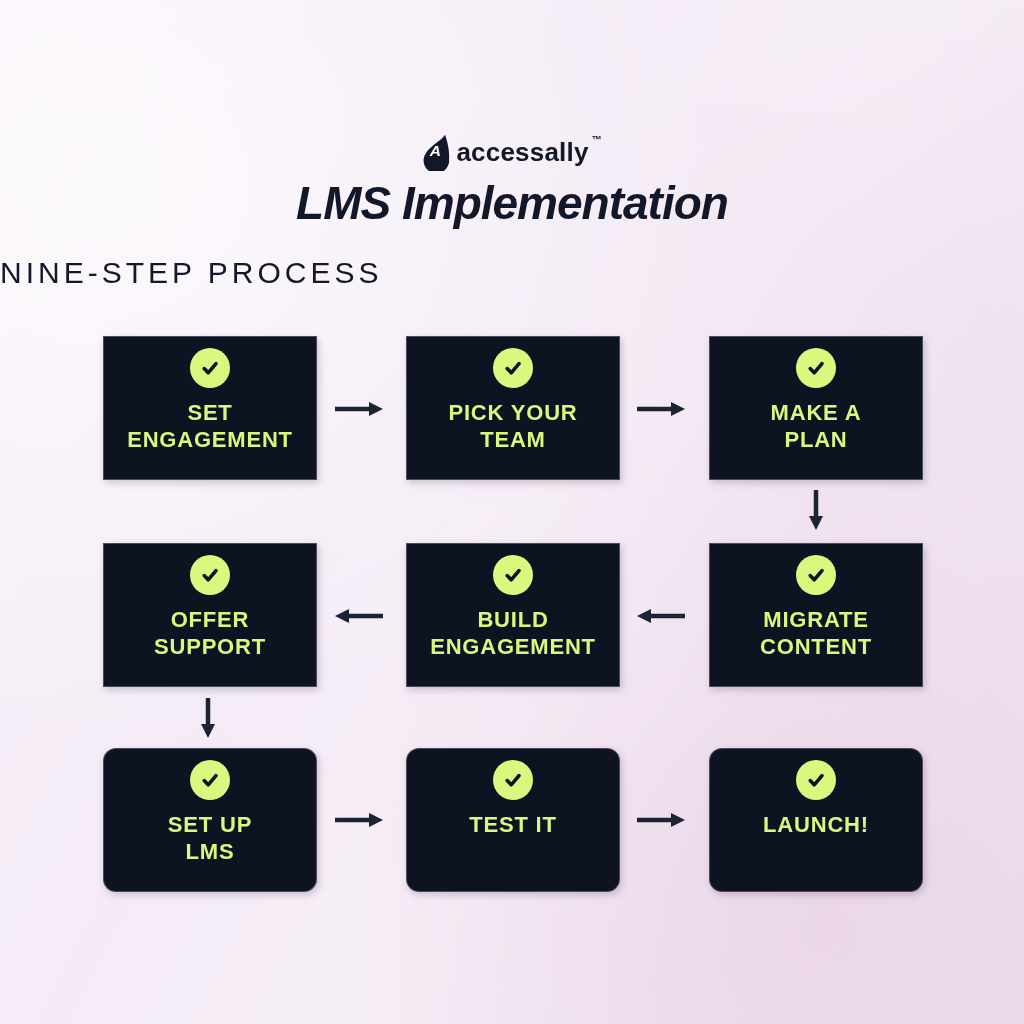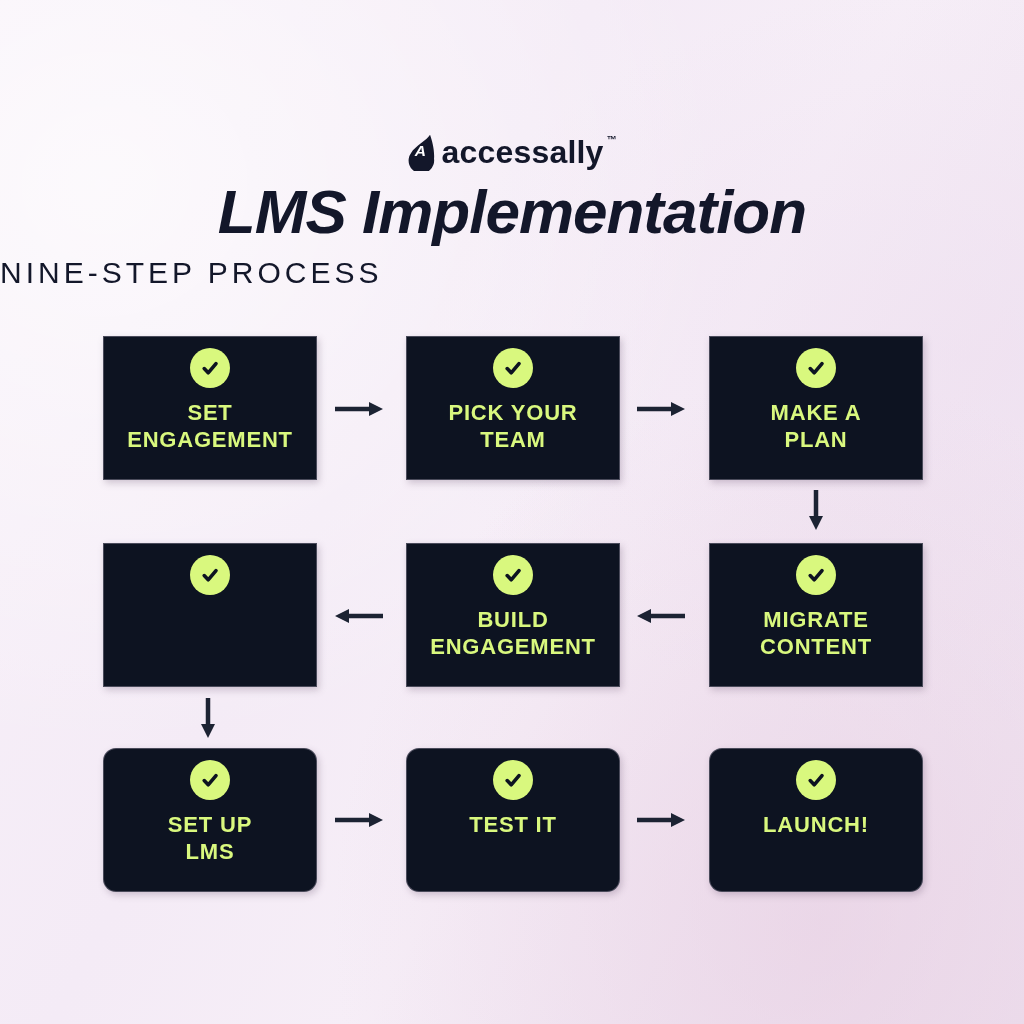--- a/index.html
+++ b/index.html
@@ -12,25 +12,25 @@
       radial-gradient(ellipse at 95% 35%, rgba(236,220,238,0.5), rgba(236,220,238,0) 40%),
       linear-gradient(118deg, #f8f1f9 0%, #f4ebf6 38%, #f6eef7 58%, #eee1ef 100%);
   }
   
   .brand{
     position:absolute;top:128px;left:0;width:100%;height:48px;
     display:flex;align-items:center;justify-content:center;gap:3px;
     color:var(--ink);
   }
   .brand svg{display:block;}
-  .brand-text{font-size:32px;font-weight:700;letter-spacing:0.2px;line-height:1;text-align:right;}
+  .brand-text{font-size:26px;font-weight:700;letter-spacing:0.2px;line-height:1;text-align:right;}
   .brand-tm{font-size:10px;font-weight:700;align-self:flex-start;margin-top:6px;}
   .title{
     position:absolute;top:176px;left:0;width:100%;
-    text-align:center;font-size:62px;font-weight:700;font-style:italic;
+    text-align:center;font-size:46px;font-weight:700;font-style:italic;
     letter-spacing:-1px;color:var(--ink);
   }
   .subtitle{
     position:absolute;top:256px;left:0;width:100%;
     font-size:30px;font-weight:400;
     letter-spacing:4px;color:var(--ink);
   }
   
   .card{
     position:absolute;width:214px;height:144px;
@@ -112,20 +112,24 @@
       <span>PLAN</span>
     </div>
   </div>
 
   <div class="card r2 c1">
     <div class="check">
       <svg width="24" height="24" viewBox="0 0 24 24">
           <path d="M6.2 12.6 l4 4.2 L18 7.6" stroke="#0d1321" stroke-width="3.6" fill="none" stroke-linecap="round" stroke-linejoin="round"></path>
         </svg>
     </div>
+    <div class="label">
+      <span>OFFER</span>
+      <span>SUPPORT</span>
+    </div>
   </div>
   <div class="card r2 c2">
     <div class="check">
       <svg width="24" height="24" viewBox="0 0 24 24">
           <path d="M6.2 12.6 l4 4.2 L18 7.6" stroke="#0d1321" stroke-width="3.6" fill="none" stroke-linecap="round" stroke-linejoin="round"></path>
         </svg>
     </div>
     <div class="label">
       <span>BUILD</span>
       <span>ENGAGEMENT</span>

